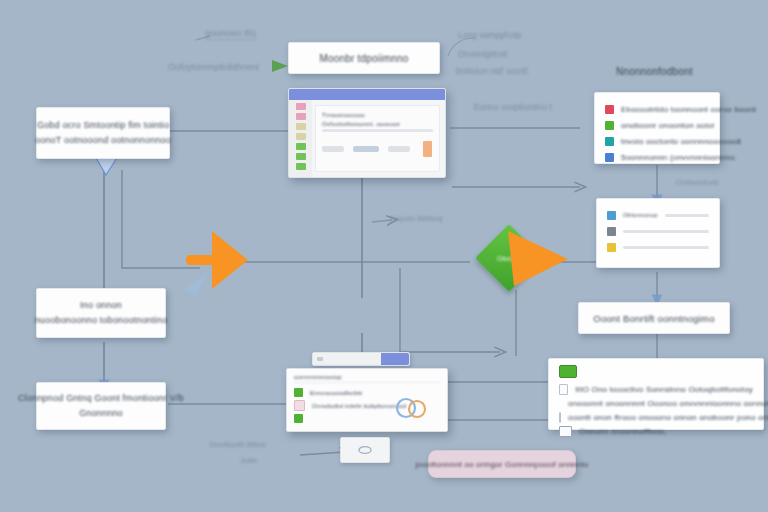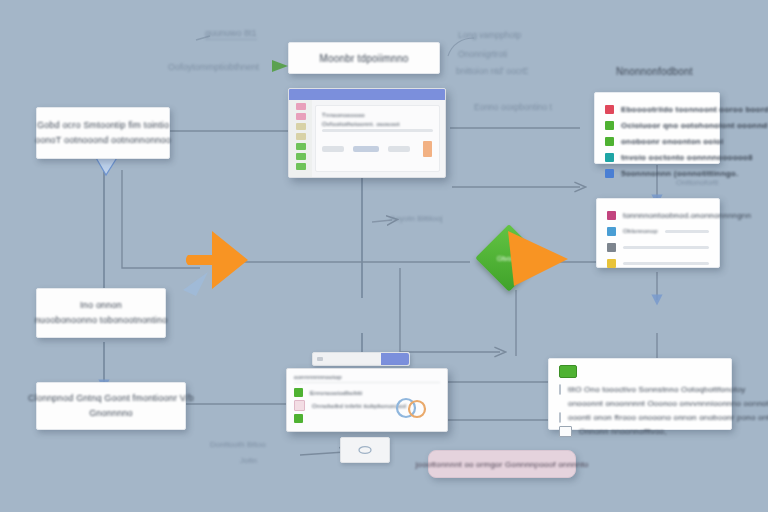--- a/index.html
+++ b/index.html
@@ -193,21 +193,21 @@
   <div class="node" style="left:36px;top:107px;width:134px;height:52px;">
     <div class="ln btext">Gobd ocro Smtoontip fim tointio</div>
     <div class="ln btext">oonoT ootnooond ootnonnonnoo</div>
   </div>
 
   <div class="node" style="left:36px;top:288px;width:130px;height:50px;">
     <div class="ln btext">Ino onnon</div>
     <div class="ln btext">nuoobonoonno tobonootnontino</div>
   </div>
 
-  <div class="node" style="left:36px;top:382px;width:150px;height:48px;">
+  <div class="node" style="left:36px;top:382px;width:130px;height:48px;">
     <div class="ln btext">Clonnpnod Gntnq Goont fmontioonr V/b</div>
     <div class="ln btext">Gnonnnno</div>
   </div>
 
   <div class="node" style="left:288px;top:42px;width:152px;height:32px;">
     <div class="ln btext" style="font-size:10px;">Moonbr tdpoiimnno</div>
   </div>
 
   <div class="win" style="left:288px;top:88px;width:158px;height:90px;">
     <div class="titlebar"></div>
@@ -230,64 +230,59 @@
           <div class="fbtn" style="width:26px;background:#c4cfe0"></div>
           <div class="fbtn" style="width:22px"></div>
           <div style="width:9px;height:16px;background:#f2b183;border-radius:1px;margin-left:4px;"></div>
         </div>
       </div>
     </div>
   </div>
 
   <div class="btext" style="position:absolute;left:616px;top:66px;font-size:10px;">Nnonnonfodbont</div>
 
-  <div class="card" style="left:594px;top:92px;width:126px;height:72px;font-weight:bold;">
+  <div class="card" style="left:594px;top:92px;width:126px;height:72px;">
     <div class="row">
       <div class="ico" style="background:#e0485b"></div>
       <div class="rowtxt btext">Ebooootriido toonnoont ooroo boord</div>
     </div>
     <div class="row">
       <div class="ico" style="background:#4fb232"></div>
-      <div class="rowtxt btext">Ocioiuoor qno ootohonoiont ooonnd</div>
-    </div>
-    <div class="row">
-      <div class="ico" style="background:#4fb232"></div>
       <div class="rowtxt btext">onoboonr onoonton ooioi</div>
     </div>
     <div class="row">
       <div class="ico" style="background:#1fa5a5"></div>
       <div class="rowtxt btext">tnvoio ooctonto oonnnnoooooo8</div>
     </div>
     <div class="row">
       <div class="ico" style="background:#4a7fd4"></div>
-      <div class="rowtxt btext">5oonnnonnn (oonnotittinngo.</div>
+      <div class="rowtxt btext">5oonnnonnn (onvvnnnioonnno.</div>
     </div>
   </div>
 
   <div class="card" style="left:596px;top:198px;width:124px;height:70px;">
-    <div class="row">
-      <div class="ico" style="background:#c2447e"></div>
-      <div class="rowtxt btext">tonnnnontoobnod.ononnonnnngnn</div>
-    </div>
     <div class="row">
       <div class="ico" style="background:#4a9ed4"></div>
       <div class="rowtxt btext" style="font-size:6px;">Oblonnonop</div>
       <div class="barline"></div>
     </div>
     <div class="row">
       <div class="ico" style="background:#7d858e"></div>
       <div class="barline"></div>
     </div>
     <div class="row">
       <div class="ico" style="background:#e8c33a"></div>
       <div class="barline"></div>
     </div>
   </div>
 
 
+  <div class="node" style="left:578px;top:302px;width:152px;height:32px;">
+    <div class="ln btext" style="font-size:9.5px;">Ooont Bonrtift oonntnogimo</div>
+  </div>
 
   <svg style="position:absolute;left:186px;top:228px;width:66px;height:64px;" viewBox="0 0 66 64">
     <path d="M2,27 h24 v-24 l36,29 -36,29 v-24 h-24 a7,7 0 0 1 0,-10 z" fill="#f89423"></path>
   </svg>
 
   <div class="diamond" style="left:485px;top:234px;width:48px;height:48px;"></div>
   <div class="diamond-label" style="left:485px;top:234px;width:48px;height:48px;">Gtvonnt</div>
   <svg style="position:absolute;left:506px;top:228px;width:66px;height:62px;" viewBox="0 0 66 62">
     <path d="M2,3 L62,31 L8,58 Z" fill="#f89423"></path>
   </svg>
@@ -324,21 +319,21 @@
 
   <div style="position:absolute;left:340px;top:437px;width:48px;height:24px;
               background:#f3f4f6;border:1px solid #dfe2e6;border-radius:2px;
               box-shadow:1px 2px 4px rgba(40,55,75,.22);
               display:flex;align-items:center;justify-content:center;">
     <svg width="16" height="10" viewBox="0 0 16 10">
       <ellipse cx="8" cy="5" rx="6" ry="3.4" fill="none" stroke="#9fb2c6" stroke-width="1.3"></ellipse>
     </svg>
   </div>
 
-  <div class="card" style="left:548px;top:358px;width:184px;height:72px;padding:6px 10px;">
+  <div class="card" style="left:548px;top:358px;width:216px;height:72px;padding:6px 10px;">
     <div style="width:16px;height:11px;background:#4fb232;border:1px solid #3c8f26;border-radius:2px;margin-bottom:4px;"></div>
     <div class="row" style="height:14px;">
       <div style="width:9px;height:9px;border:1px solid #b9c2cc;background:#fafbfc;border-radius:1px;"></div>
       <div class="rowtxt btext">tItO Ono toooctivo Sonnstnno Ootoqbottfonotoy</div>
     </div>
     <div class="row" style="height:14px;">
       <div style="width:9px;height:9px;border:1px solid #b9c2cc;background:#fafbfc;border-radius:1px;opacity:0;"></div>
       <div class="rowtxt btext">onooonnt onoonnnnt Ooonoo onvvnnnioonnno oonnotittinngo Dtt0</div>
     </div>
     <div class="row" style="height:14px;">

